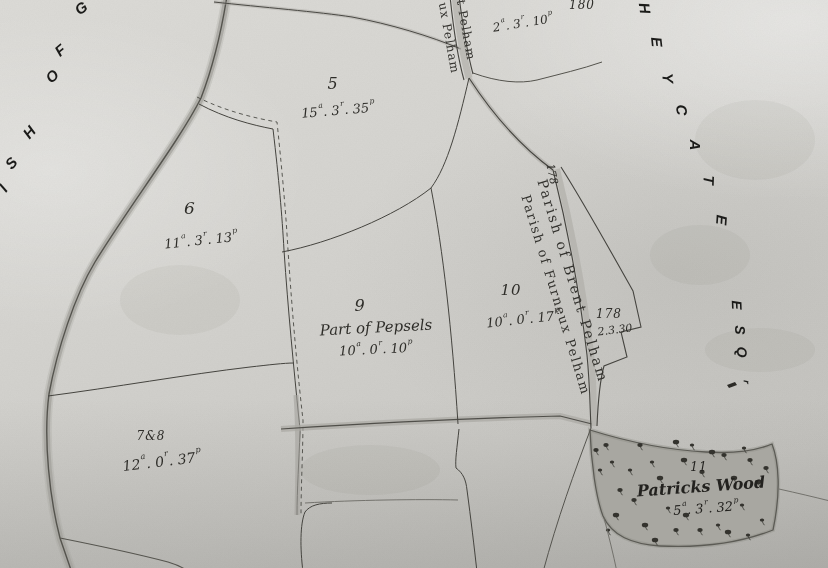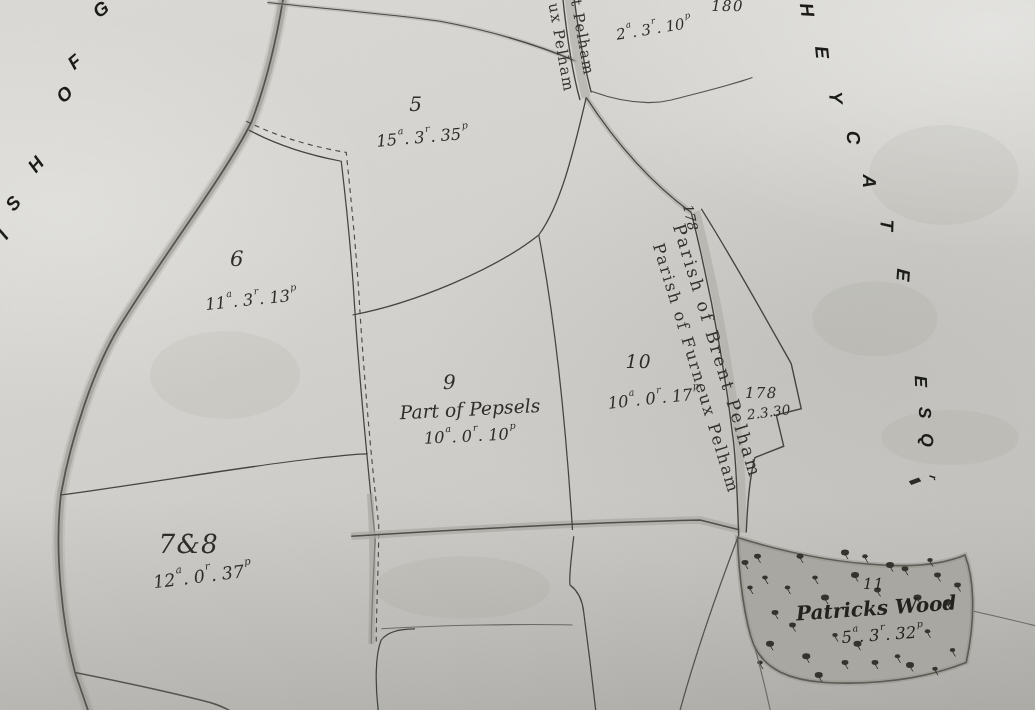--- a/index.html
+++ b/index.html
@@ -163,21 +163,21 @@
     <path d="M604,518 C609,537 613,553 617,572" fill="none" stroke="#6b6a64" stroke-width="0.9"></path>
     <path d="M727,385 l8,-3 l2,3 l-8,3 Z" fill="#2c2b27"></path>
   </svg>
 
   <div class="lbl num" style="left:333px;top:84px;font-size:16px;">5</div>
   <div class="lbl" style="left:338px;top:110px;font-size:13px;transform:translate(-50%,-50%) rotate(-5deg);">15<sup>a</sup>.&nbsp;3<sup>r</sup>.&nbsp;35<sup>p</sup></div>
 
   <div class="lbl num" style="left:190px;top:208px;font-size:17px;">6</div>
   <div class="lbl" style="left:201px;top:240px;font-size:13px;transform:translate(-50%,-50%) rotate(-6deg);">11<sup>a</sup>.&nbsp;3<sup>r</sup>.&nbsp;13<sup>p</sup></div>
 
-  <div class="lbl num" style="left:151px;top:436px;font-size:21px;">7&amp;8</div>
+  <div class="lbl num" style="left:151px;top:436px;font-size:12px;">7&amp;8</div>
   <div class="lbl" style="left:162px;top:461px;font-size:14px;transform:translate(-50%,-50%) rotate(-7deg);">12<sup>a</sup>.&nbsp;0<sup>r</sup>.&nbsp;37<sup>p</sup></div>
 
   <div class="lbl num" style="left:360px;top:306px;font-size:16px;">9</div>
   <div class="lbl" style="left:376px;top:328px;font-size:15px;transform:translate(-50%,-50%) rotate(-3deg);">Part of Pepsels</div>
   <div class="lbl" style="left:376px;top:349px;font-size:13px;transform:translate(-50%,-50%) rotate(-3deg);">10<sup>a</sup>.&nbsp;0<sup>r</sup>.&nbsp;10<sup>p</sup></div>
 
   <div class="lbl num" style="left:511px;top:290px;font-size:15px;">10</div>
   <div class="lbl" style="left:523px;top:319px;font-size:13px;transform:translate(-50%,-50%) rotate(-6deg);">10<sup>a</sup>.&nbsp;0<sup>r</sup>.&nbsp;17<sup>p</sup></div>
 
   <div class="lbl num" style="left:609px;top:314px;font-size:12px;">178</div>

